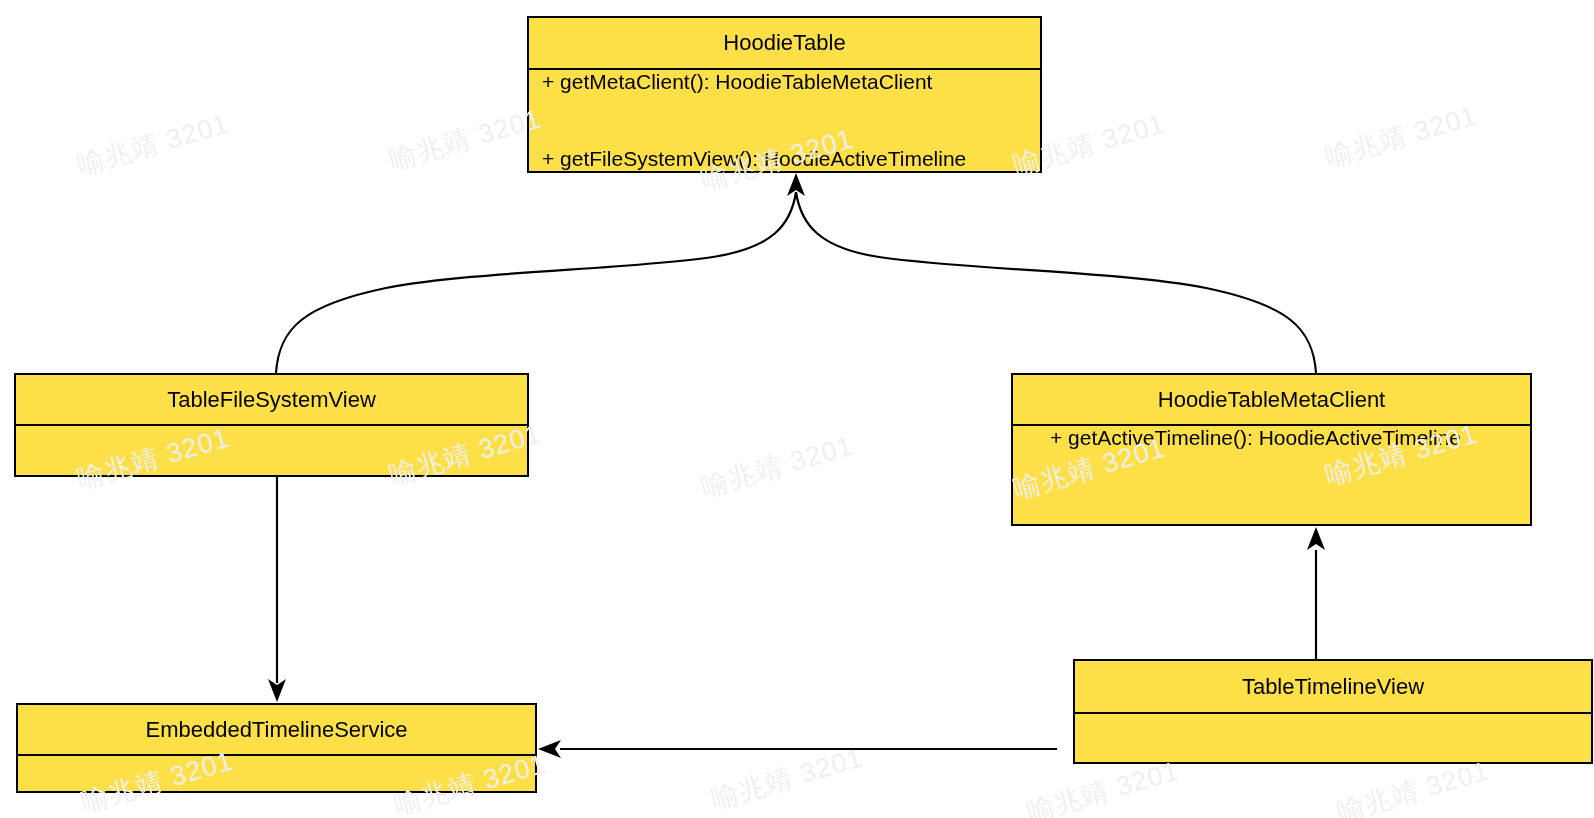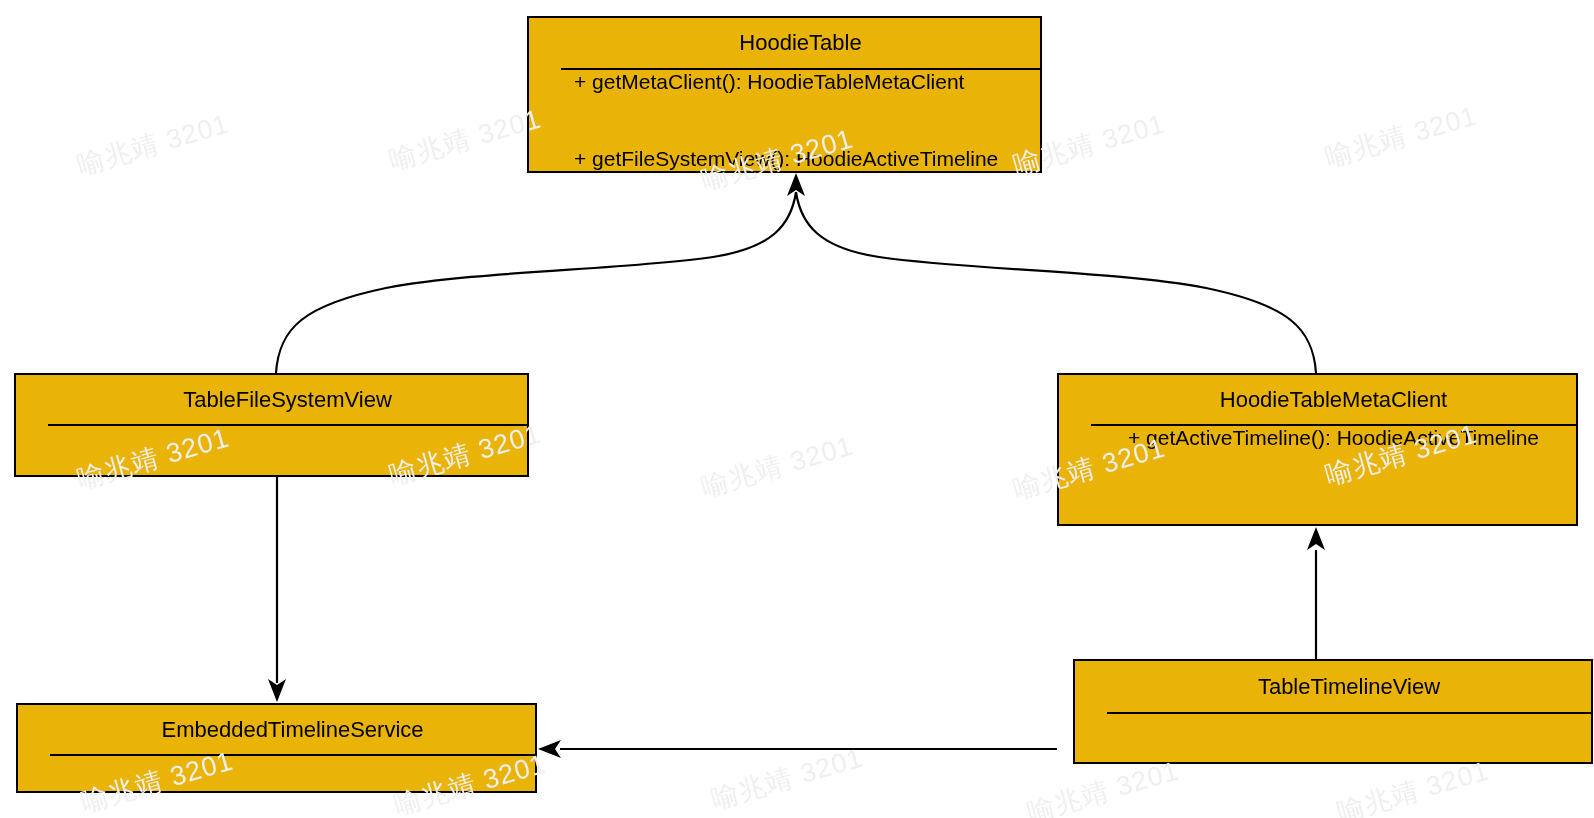--- a/index.html
+++ b/index.html
@@ -17,25 +17,24 @@
     color: #000000;
   }
   svg.edges {
     position: absolute;
     left: 0; top: 0;
     width: 1594px; height: 818px;
     z-index: 1;
   }
   .uml-class {
     position: absolute;
-    background: #eab308;
+    background: #fde047;
     border: 2px solid #000000;
     box-sizing: border-box;
     z-index: 2;
-    padding-left: 32px;
   }
   .uml-title {
     display: flex;
     align-items: center;
     justify-content: center;
     border-bottom: 2px solid #000000;
     box-sizing: border-box;
     font-size: 22px;
     white-space: nowrap;
   }
@@ -54,21 +53,21 @@
   }
   
   #box-hoodietable            { left: 527px;  top: 16px;  width: 515px; height: 157px; }
   #box-hoodietable .uml-title { height: 52px; }
   #box-hoodietable .uml-body  { height: 101px; }
 
   #box-tablefilesystemview            { left: 14px; top: 373px; width: 515px; height: 104px; }
   #box-tablefilesystemview .uml-title { height: 51px; }
   #box-tablefilesystemview .uml-body  { height: 49px; }
 
-  #box-hoodietablemetaclient            { left: 1057px; top: 373px; width: 521px; height: 153px; }
+  #box-hoodietablemetaclient            { left: 1011px; top: 373px; width: 521px; height: 153px; }
   #box-hoodietablemetaclient .uml-title { height: 51px; }
   #box-hoodietablemetaclient .uml-body  { height: 98px; margin-left: 24px; }
 
   #box-embeddedtimelineservice            { left: 16px; top: 703px; width: 521px; height: 90px; }
   #box-embeddedtimelineservice .uml-title { height: 51px; }
   #box-embeddedtimelineservice .uml-body  { height: 35px; }
 
   #box-tabletimelineview            { left: 1057px; top: 659px; width: 520px; height: 105px; margin-left: 16px; }
   #box-tabletimelineview .uml-title { height: 53px; }
   #box-tabletimelineview .uml-body  { height: 48px; }

